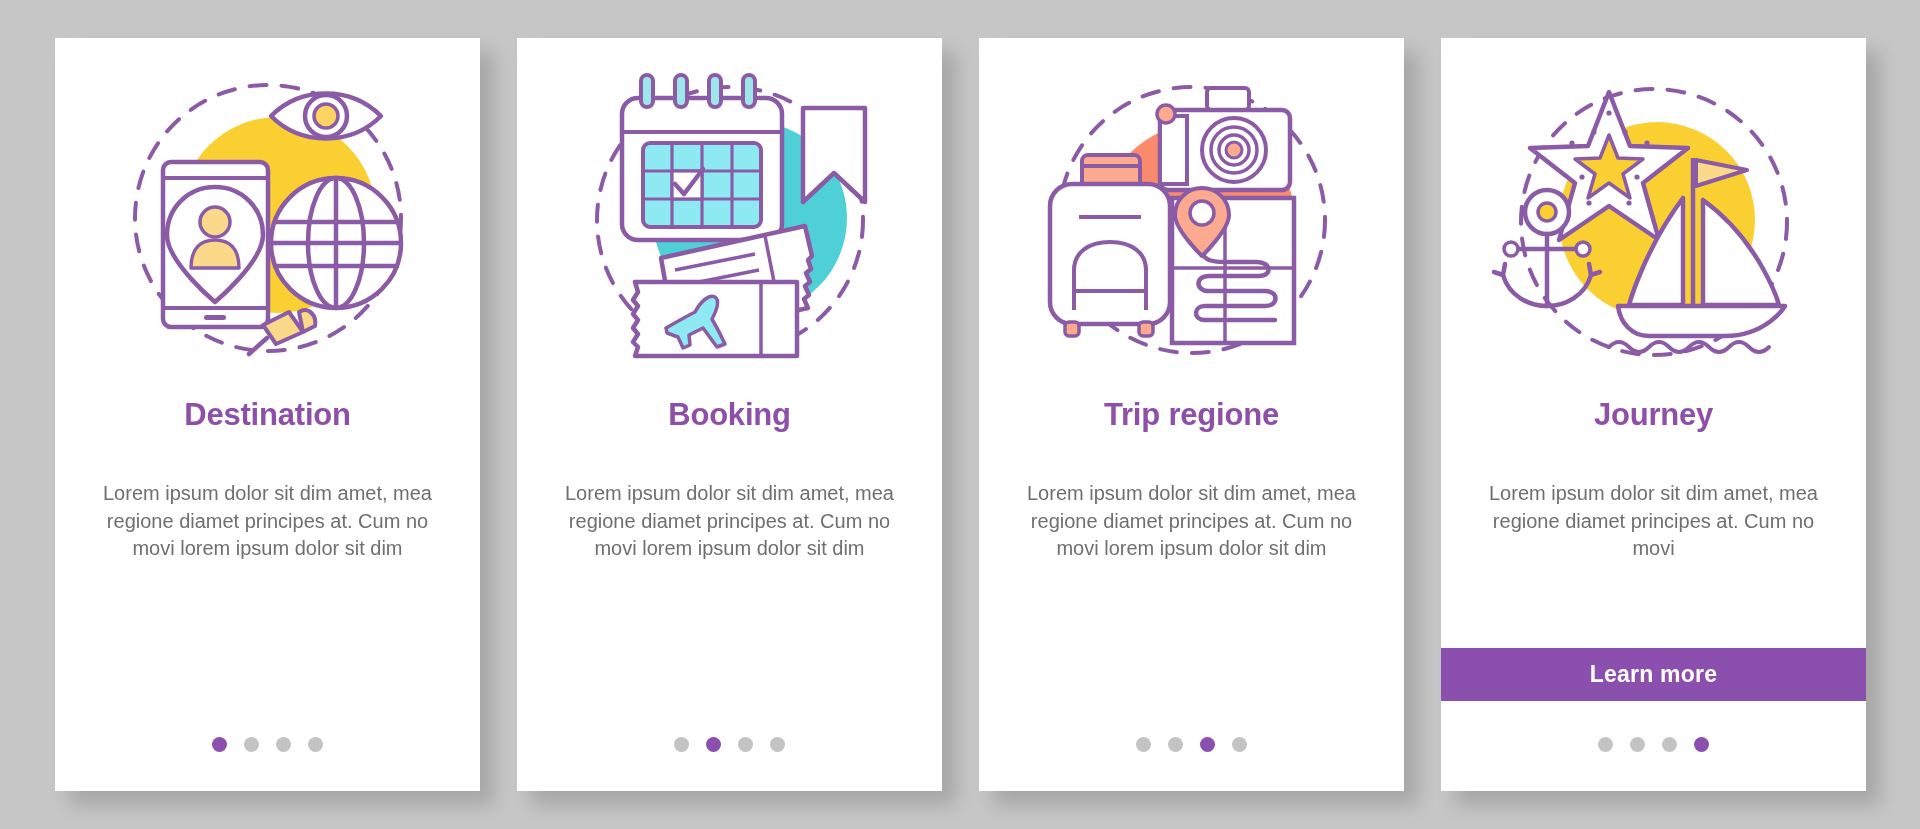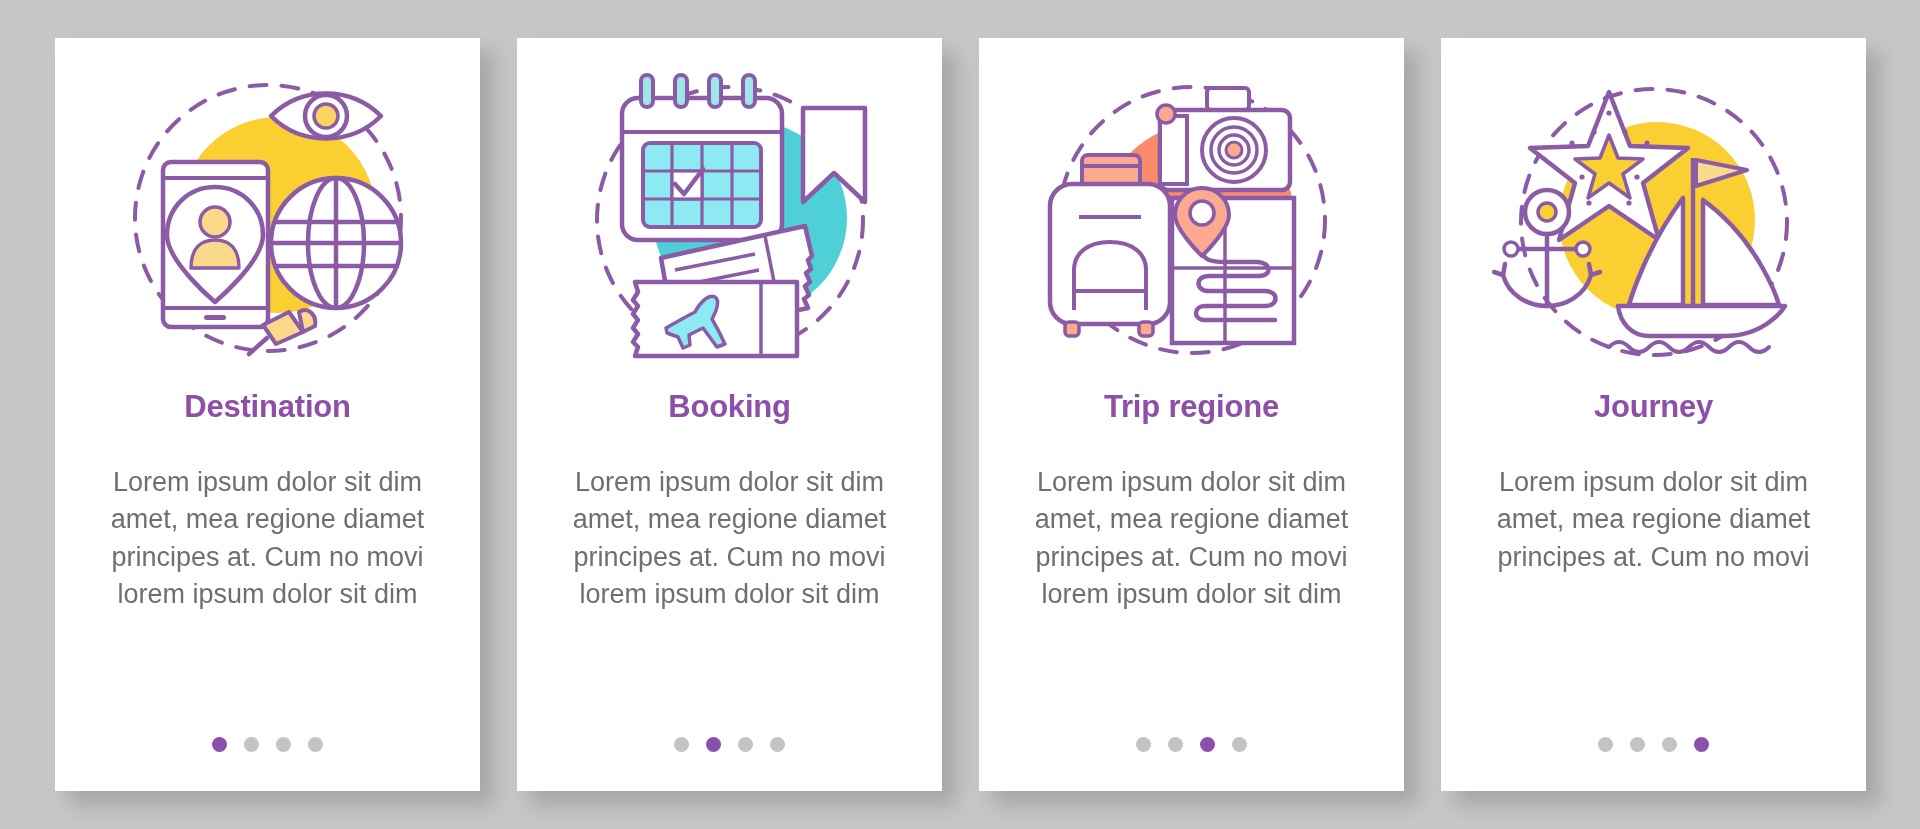--- a/index.html
+++ b/index.html
@@ -30,20 +30,21 @@
   .card {
     position: relative;
     width: 425px;
     height: 753px;
     background: #ffffff;
     box-shadow: 14px 14px 18px rgba(0,0,0,0.16);
     display: flex;
     flex-direction: column;
     align-items: center;
     flex: 0 0 auto;
+    gap: 8px;
   }
 
   .illustration {
     width: 425px;
     height: 345px;
     position: relative;
     display: flex;
     align-items: center;
     justify-content: center;
     padding-top: 18px;
@@ -58,21 +59,21 @@
     letter-spacing: -0.2px;
     text-align: center;
     margin-top: 8px;
     line-height: 1;
   }
 
   .card-body {
     margin-top: 42px;
     width: 340px;
     text-align: center;
-    font-size: 27px;
+    font-size: 20px;
     line-height: 1.38;
     color: #6f6f6f;
     font-weight: normal;
   }
 
   .spacer { flex: 1 1 auto; }
 
   .learn-more {
     width: 425px;
     height: 53px;
@@ -324,20 +325,21 @@
         </g>
 
         <g fill="none" stroke="#8b5ba6" stroke-width="4" stroke-linecap="round">
           <path d="M120 277 q10 -10 20 0 q10 10 20 0 q10 -10 20 0 q10 10 20 0 q10 -10 20 0 q10 10 20 0 q10 -10 20 0 q10 10 20 0"></path>
         </g>
       </svg>
     </div>
     <div class="card-title">Journey</div>
     <div class="card-body">Lorem ipsum dolor sit dim amet, mea regione diamet principes at. Cum no movi</div>
     <div class="spacer"></div>
+    <button class="learn-more">Learn more</button>
     <div class="dots">
       <span class="dot"></span>
       <span class="dot"></span>
       <span class="dot"></span>
       <span class="dot active"></span>
     </div>
   </div>
 
 </div>
 

